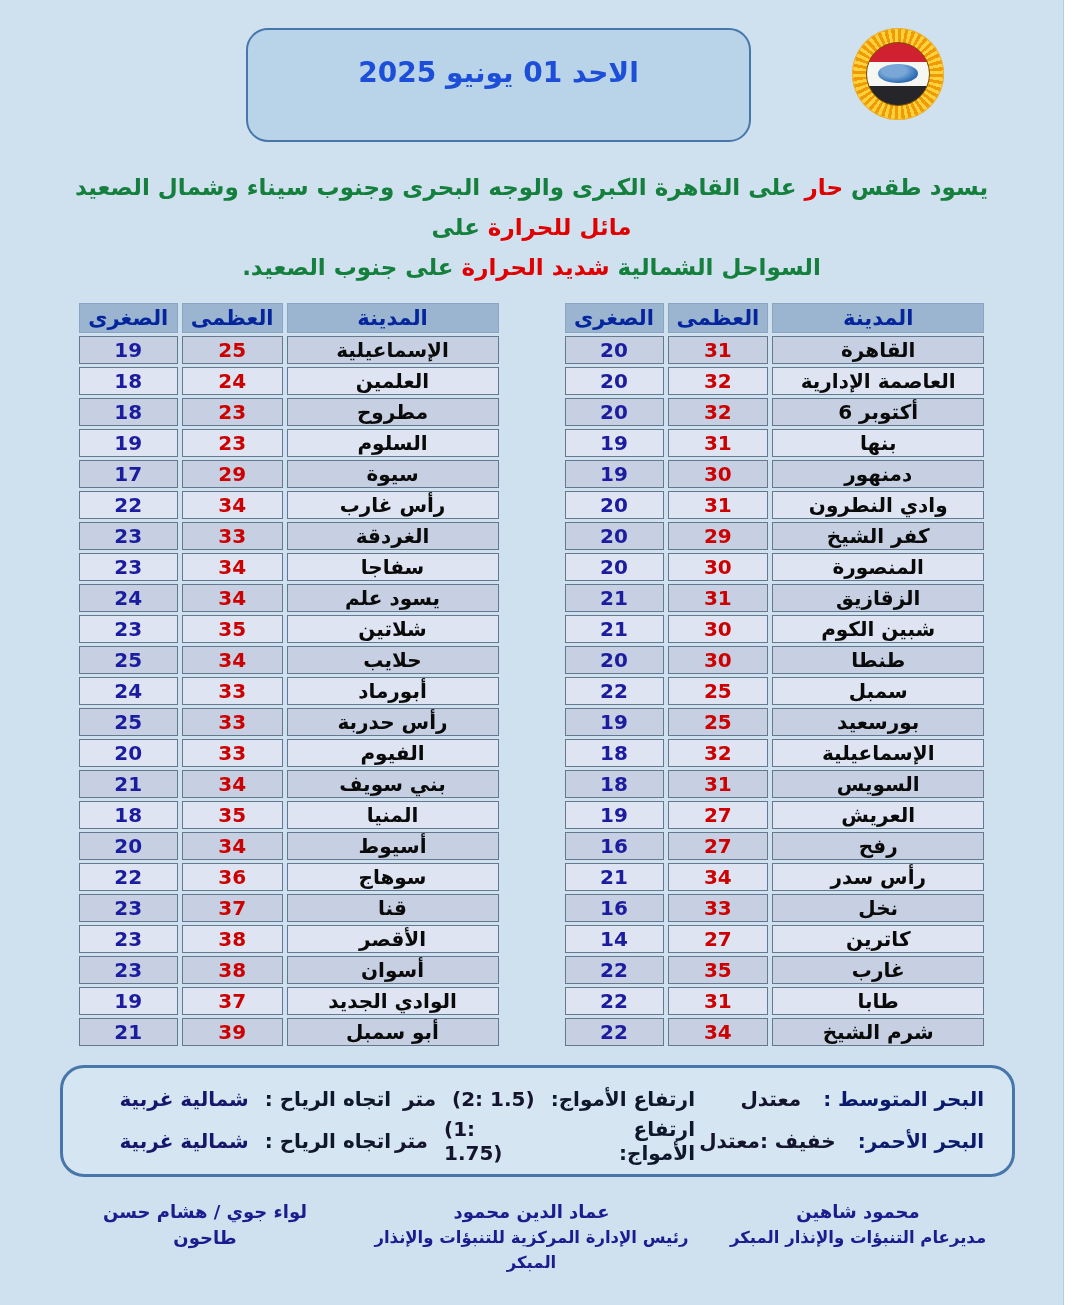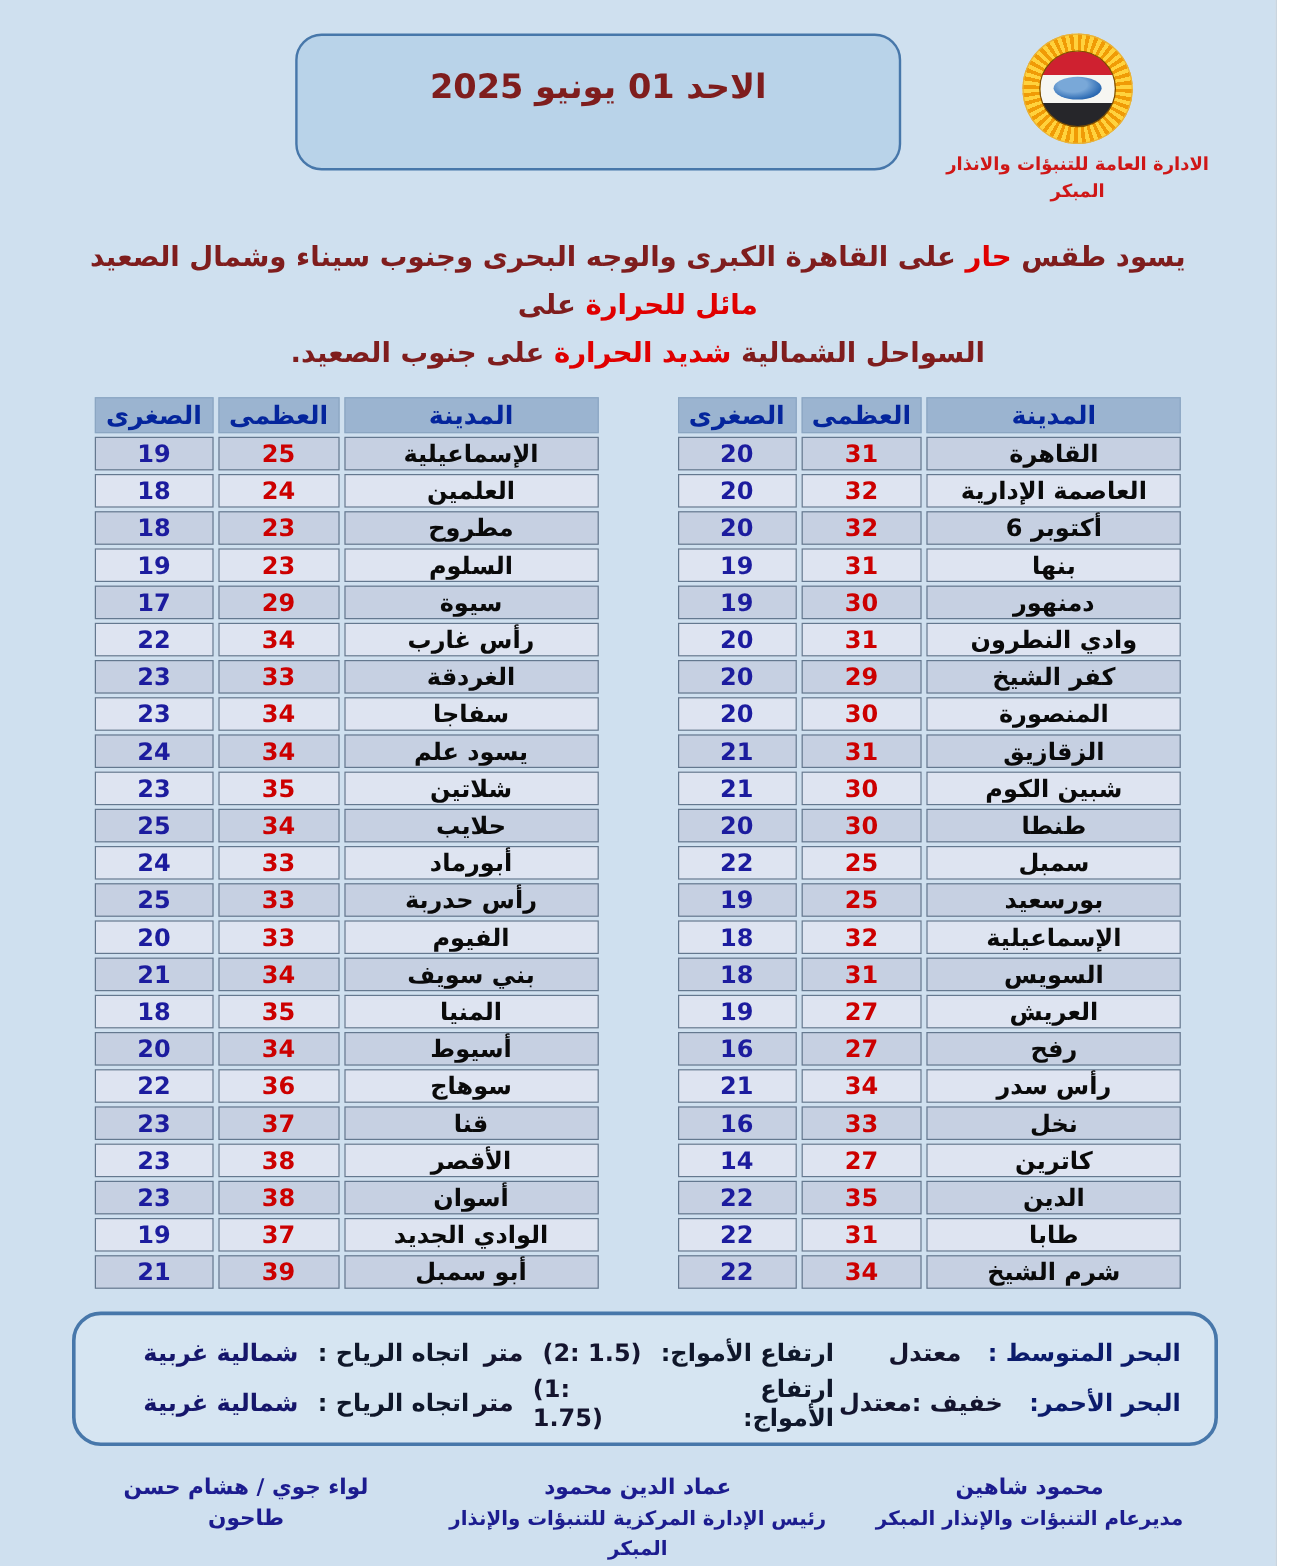--- a/index.html
+++ b/index.html
@@ -28,25 +28,25 @@
   .logo .cloud { position:absolute; left:11px; top:21px; width:40px; height:19px; border-radius:50%;
           background:radial-gradient(ellipse at 40% 35%, #79a8d8 0 35%, #2e6cb4 70%, #1d4c8c 100%); }
   .org-name  { color:#cf1717; font-size:17px; line-height:24px; }
   .org-dept  { color:#cf1717; font-size:15px; line-height:22px; }
   .title-box {
     width:505px; margin-right:22px; min-height:114px;
     background:#b9d3e9; border:2.5px solid #4777aa; border-radius:22px;
     text-align:center; padding:15px 10px 10px 10px;
   }
   .title-main { color:#1c4fa3; font-size:24px; line-height:34px; }
-  .title-date { color:#7f1d1d; font-size:28px; line-height:40px; margin-top:8px; }
+  .title-date { color:#1d4ed8; font-size:28px; line-height:40px; margin-top:8px; }
 
   
   .summary { margin:25px 48px 0 48px; text-align:center; font-size:23px; line-height:40px; }
-  .summary .blu { color:#7f1d1d; }
+  .summary .blu { color:#15803d; }
   .summary .red { color:#e00000; }
 
   
   .tables-wrap { display:flex; flex-direction:row; justify-content:center; gap:58px; margin-top:13px; }
   table.temps { border-collapse:separate; border-spacing:4px 3px; }
   table.temps th {
     background:#9bb4d0; color:#04259c; font-size:21px; height:26px;
     border:1px solid #8ba6c2; padding:2px 8px;
   }
   table.temps td {
@@ -90,21 +90,20 @@
 
 <div class="content">
 
   <div class="topbar">
     <div class="org-block">
       <div class="logo">
         <div class="globe">
           <div class="cloud"></div>
         </div>
       </div>
-      <div class="org-dept">الادارة العامة للتنبؤات والانذار المبكر</div>
     </div>
     <div class="title-box">
       <div class="title-date">الاحد 01 يونيو 2025</div>
     </div>
   </div>
 
   <div class="summary"><span class="blu">يسود طقس </span><span class="red">حار</span><span class="blu"> على القاهرة الكبرى والوجه البحرى وجنوب سيناء وشمال الصعيد </span><span class="red">مائل للحرارة</span><span class="blu"> على </span><br><span class="blu">السواحل الشمالية </span><span class="red">شديد الحرارة</span><span class="blu"> على جنوب الصعيد.</span></div>
 
   <div class="tables-wrap">
     <table class="temps" id="main-table">
@@ -210,21 +209,21 @@
             <td class="city">نخل</td>
             <td class="max">33</td>
             <td class="min">16</td>
           </tr>
           <tr class="even">
             <td class="city">كاترين</td>
             <td class="max">27</td>
             <td class="min">14</td>
           </tr>
           <tr class="odd">
-            <td class="city">الدين</td>
+            <td class="city">غارب</td>
             <td class="max">35</td>
             <td class="min">22</td>
           </tr>
           <tr class="even">
             <td class="city">طابا</td>
             <td class="max">31</td>
             <td class="min">22</td>
           </tr>
           <tr class="odd">
             <td class="city">شرم الشيخ</td>

